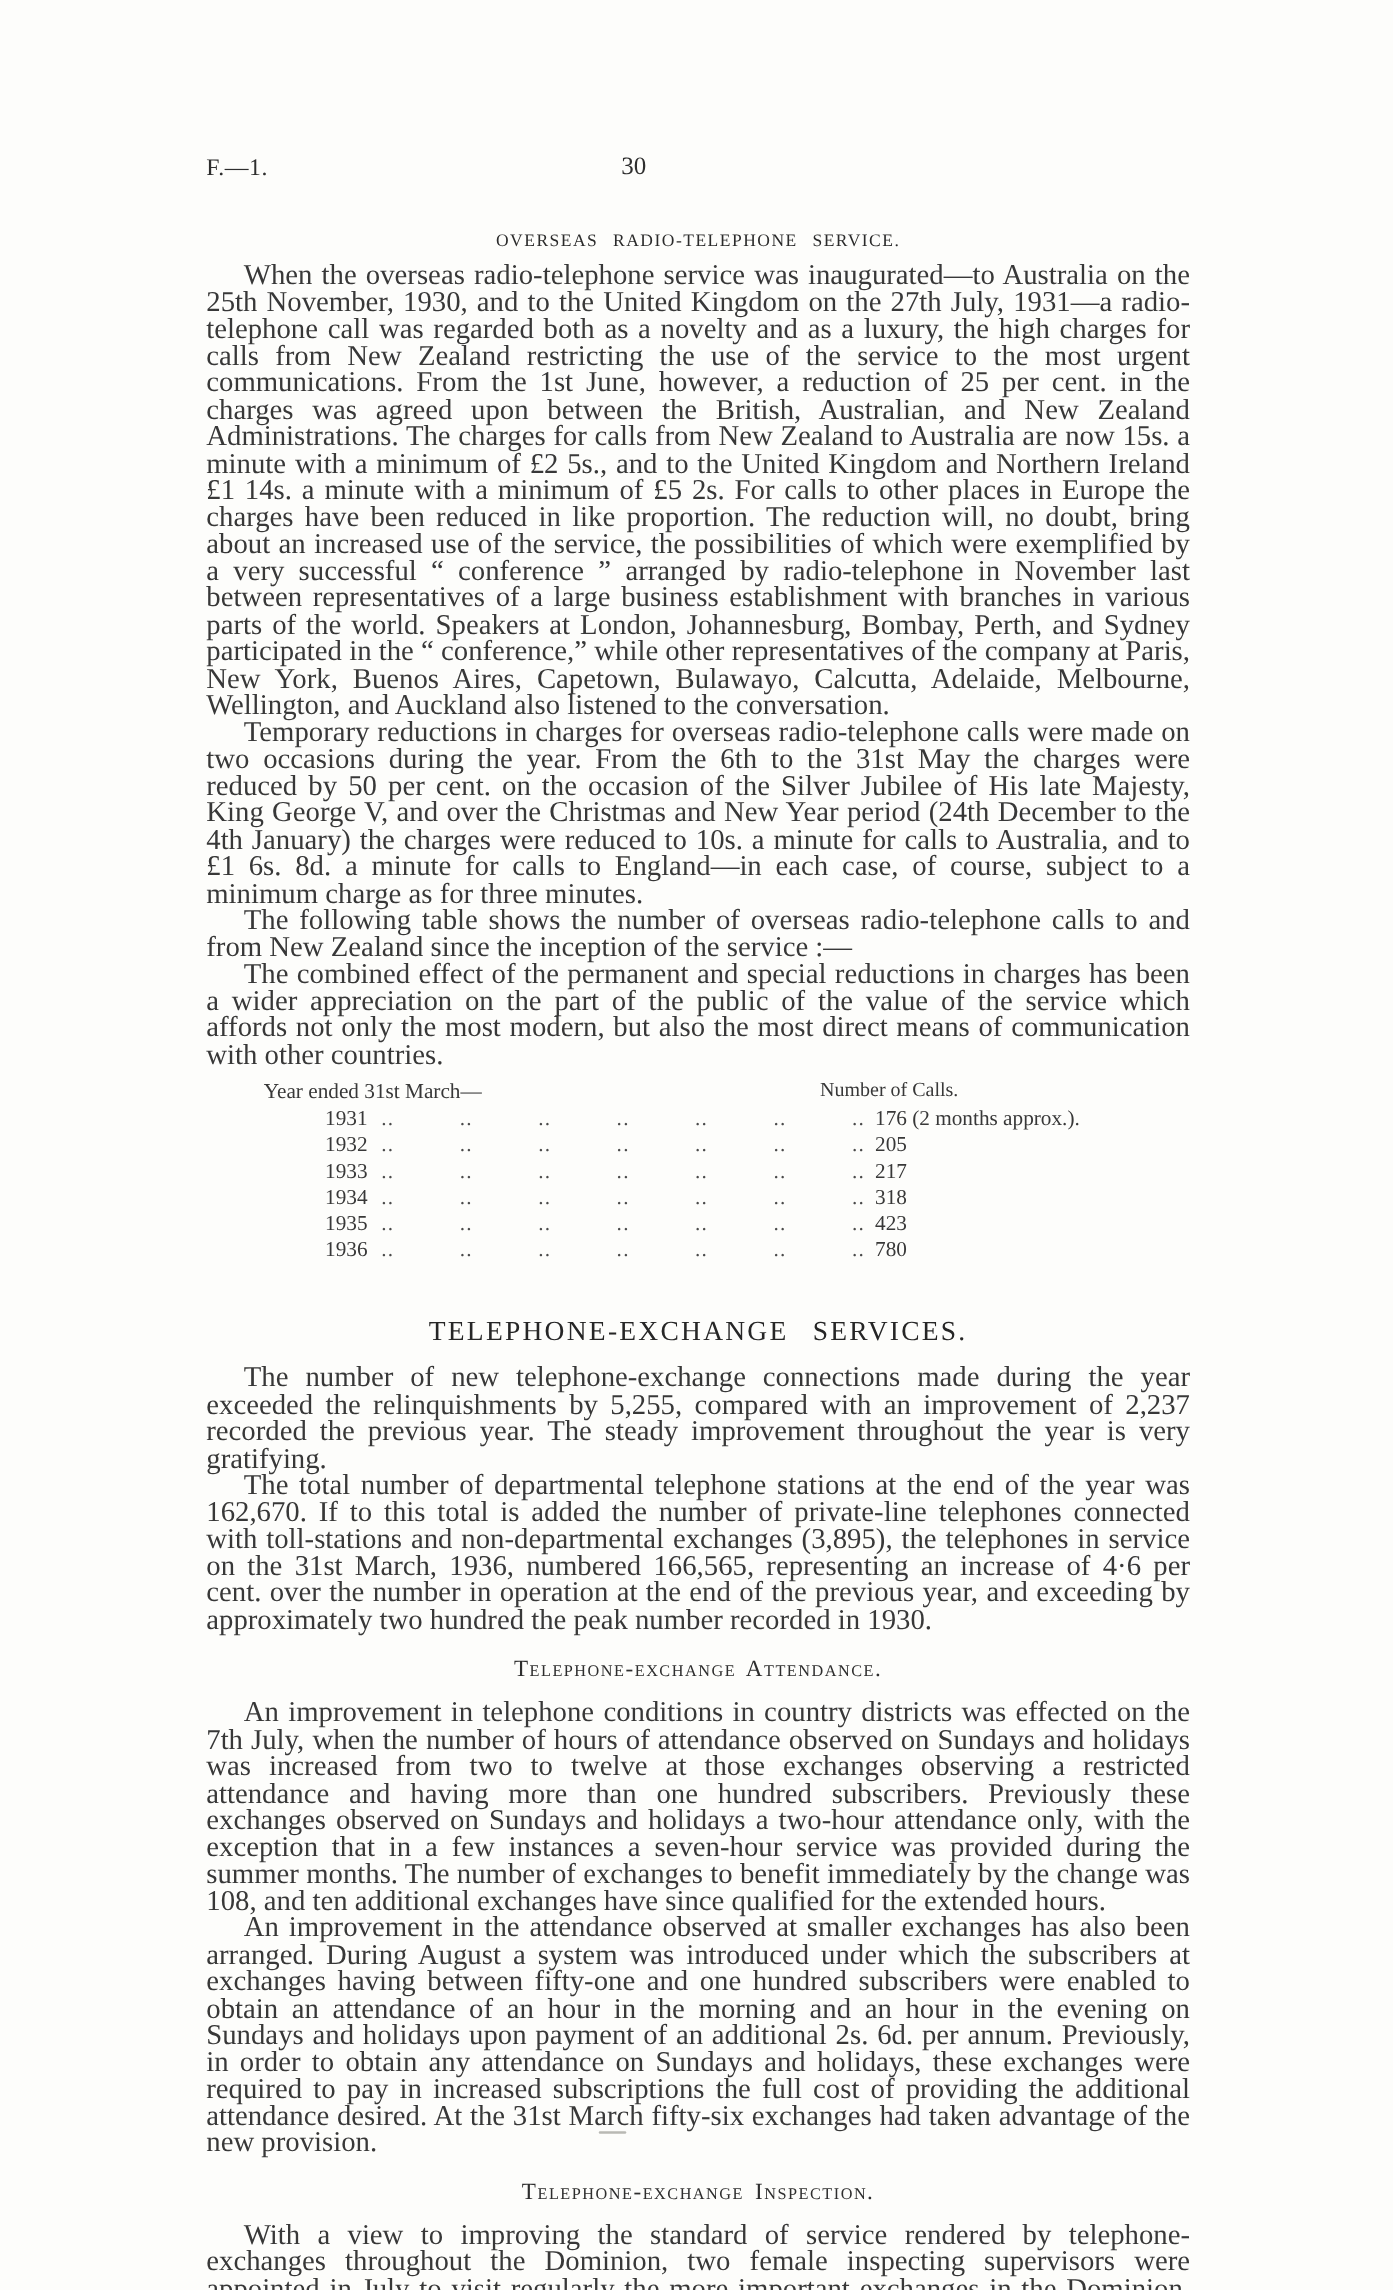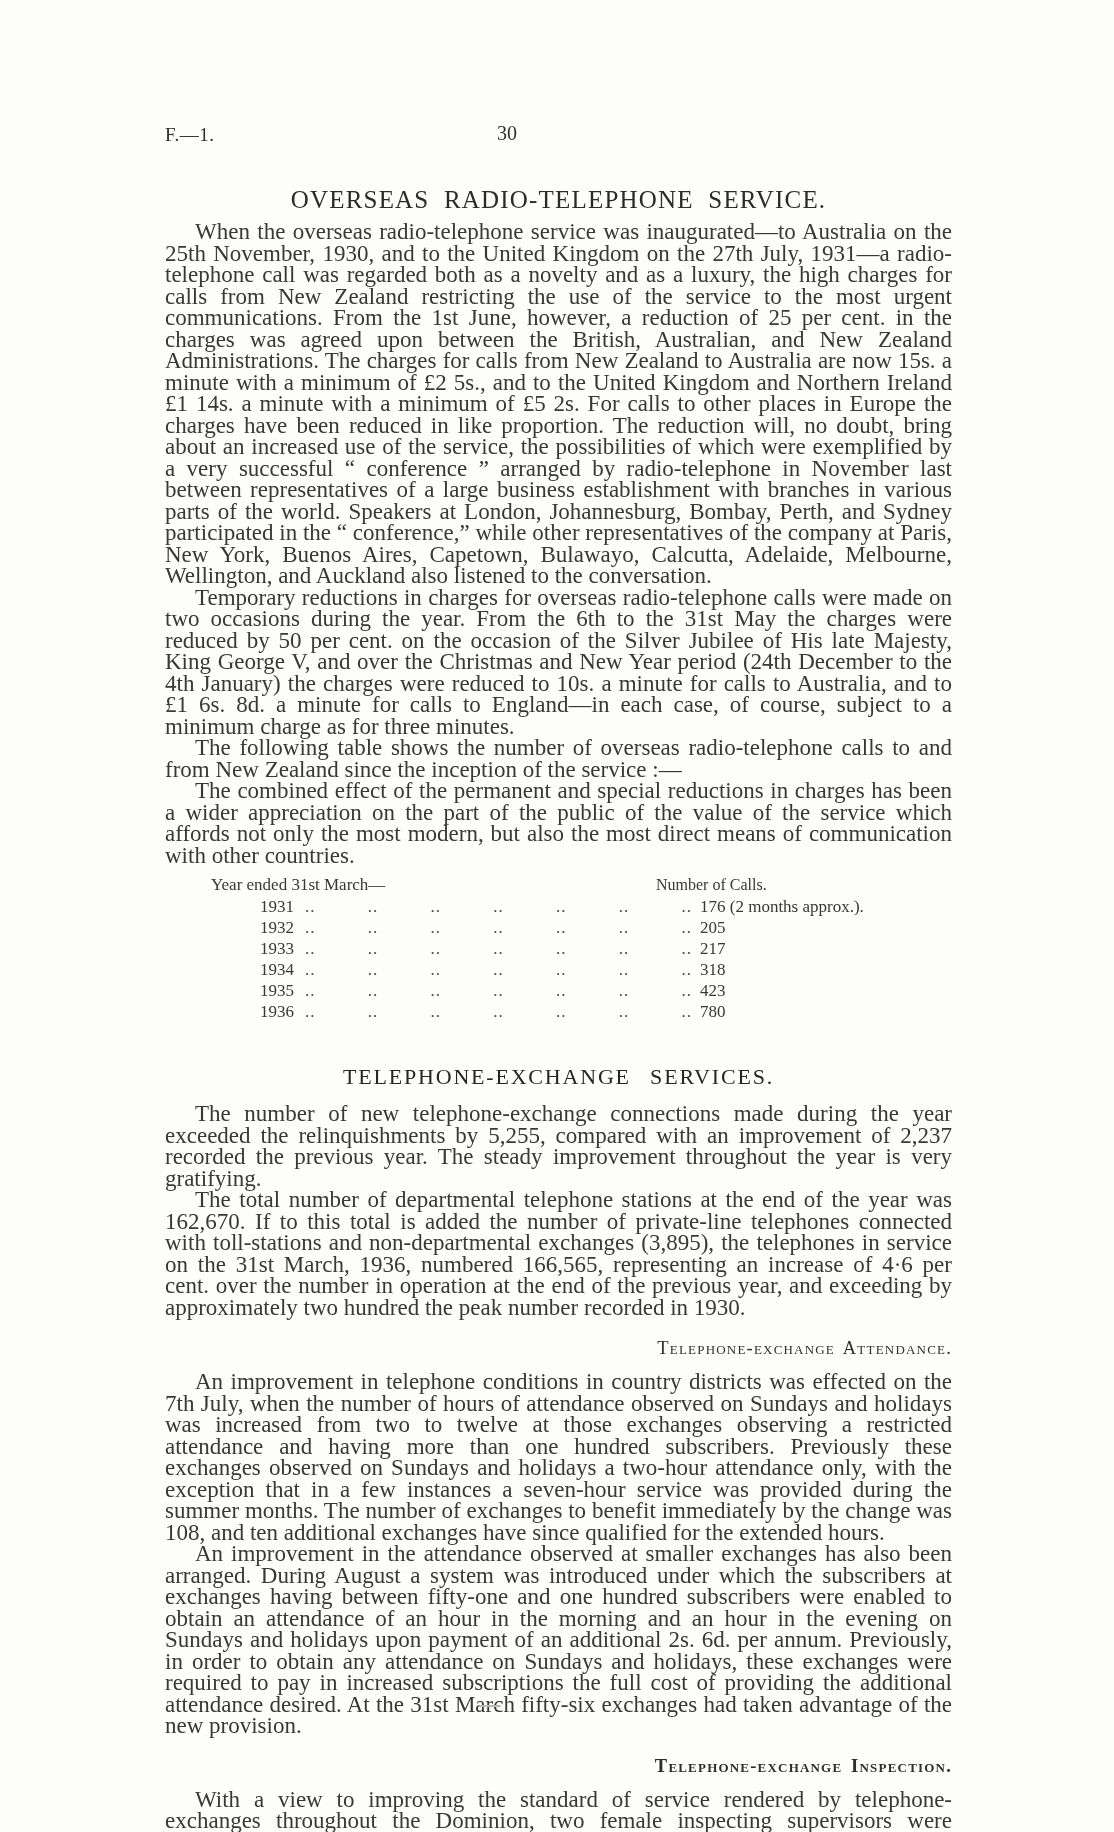--- a/index.html
+++ b/index.html
@@ -20,36 +20,36 @@
     position: relative;
     margin-top: 124px;
     height: 24px;
     font-size: 19px;
     color: #2e2e2e;
   }
   .doc-ref { position: absolute; left: 0; top: 0; letter-spacing: 0.5px; }
   .page-num { position: absolute; left: 332px; top: -2px; font-size: 20px; }
   .title1 {
     text-align: center;
-    font-size: 25px;
+    font-size: 14px;
     letter-spacing: 1.2px;
     word-spacing: 7px;
     color: #2b2b2b;
     margin: 38px 0 7px 0;
   }
   .title2 {
     text-align: center;
     font-size: 22px;
     letter-spacing: 1.8px;
     word-spacing: 12px;
     color: #262626;
     margin: 42px 0 13px 0;
   }
   .subtitle {
-    text-align: right;
+    text-align: center;
     font-variant: small-caps;
     font-size: 18.5px;
     letter-spacing: 1.2px;
     word-spacing: 3px;
     color: #2e2e2e;
     margin: 20px 0 12px 0;
   }
   p.body-par {
     margin: 0;
     text-align: justify;
@@ -138,19 +138,19 @@
   <h1 class="title2" style="font-weight:normal;">TELEPHONE-EXCHANGE  SERVICES.</h1>
 
   <p class="body-par">The number of new telephone-exchange connections made during the year exceeded the relinquishments by 5,255, compared with an improvement of 2,237 recorded the previous year.  The steady improvement throughout the year is very gratifying.</p>
   <p class="body-par">The total number of departmental telephone stations at the end of the year was 162,670.  If to this total is added the number of private-line telephones connected with toll-stations and non-departmental exchanges (3,895), the telephones in service on the 31st March, 1936, numbered 166,565, representing an increase of 4·6 per cent. over the number in operation at the end of the previous year, and exceeding by approximately two hundred the peak number recorded in 1930.</p>
 
   <h2 class="subtitle" style="font-weight:normal;">Telephone-exchange Attendance.</h2>
 
   <p class="body-par">An improvement in telephone conditions in country districts was effected on the 7th July, when the number of hours of attendance observed on Sundays and holidays was increased from two to twelve at those exchanges observing a restricted attendance and having more than one hundred subscribers.  Previously these exchanges observed on Sundays and holidays a two-hour attendance only, with the exception that in a few instances a seven-hour service was provided during the summer months.  The number of exchanges to benefit immediately by the change was 108, and ten additional exchanges have since qualified for the extended hours.</p>
   <p class="body-par">An improvement in the attendance observed at smaller exchanges has also been arranged. During August a system was introduced under which the subscribers at exchanges having between fifty-one and one hundred subscribers were enabled to obtain an attendance of an hour in the morning and an hour in the evening on Sundays and holidays upon payment of an additional 2s. 6d. per annum.  Previously, in order to obtain any attendance on Sundays and holidays, these exchanges were required to pay in increased subscriptions the full cost of providing the additional attendance desired.  At the 31st March fifty-six exchanges had taken advantage of the new provision.</p>
 
-  <h2 class="subtitle" style="font-weight:bold;margin-top:19px;">Telephone-exchange Inspection.</h2>
+  <h2 class="subtitle" style="font-weight:normal;margin-top:19px;">Telephone-exchange Inspection.</h2>
 
   <p class="body-par">With a view to improving the standard of service rendered by telephone-exchanges throughout the Dominion, two female inspecting supervisors were appointed in July to visit regularly the more important exchanges in the Dominion.  During the year these officers made seventy-six visits of inspection, as the result of which a more uniform and a higher standard of telephone service generally is now being provided.  The educational effect of the visits, particularly upon the younger telephone-exchange employees, has been of considerable value.</p>
 
 </div>
 
 <div class="artifact-dash"></div>
 
 </body></html>

